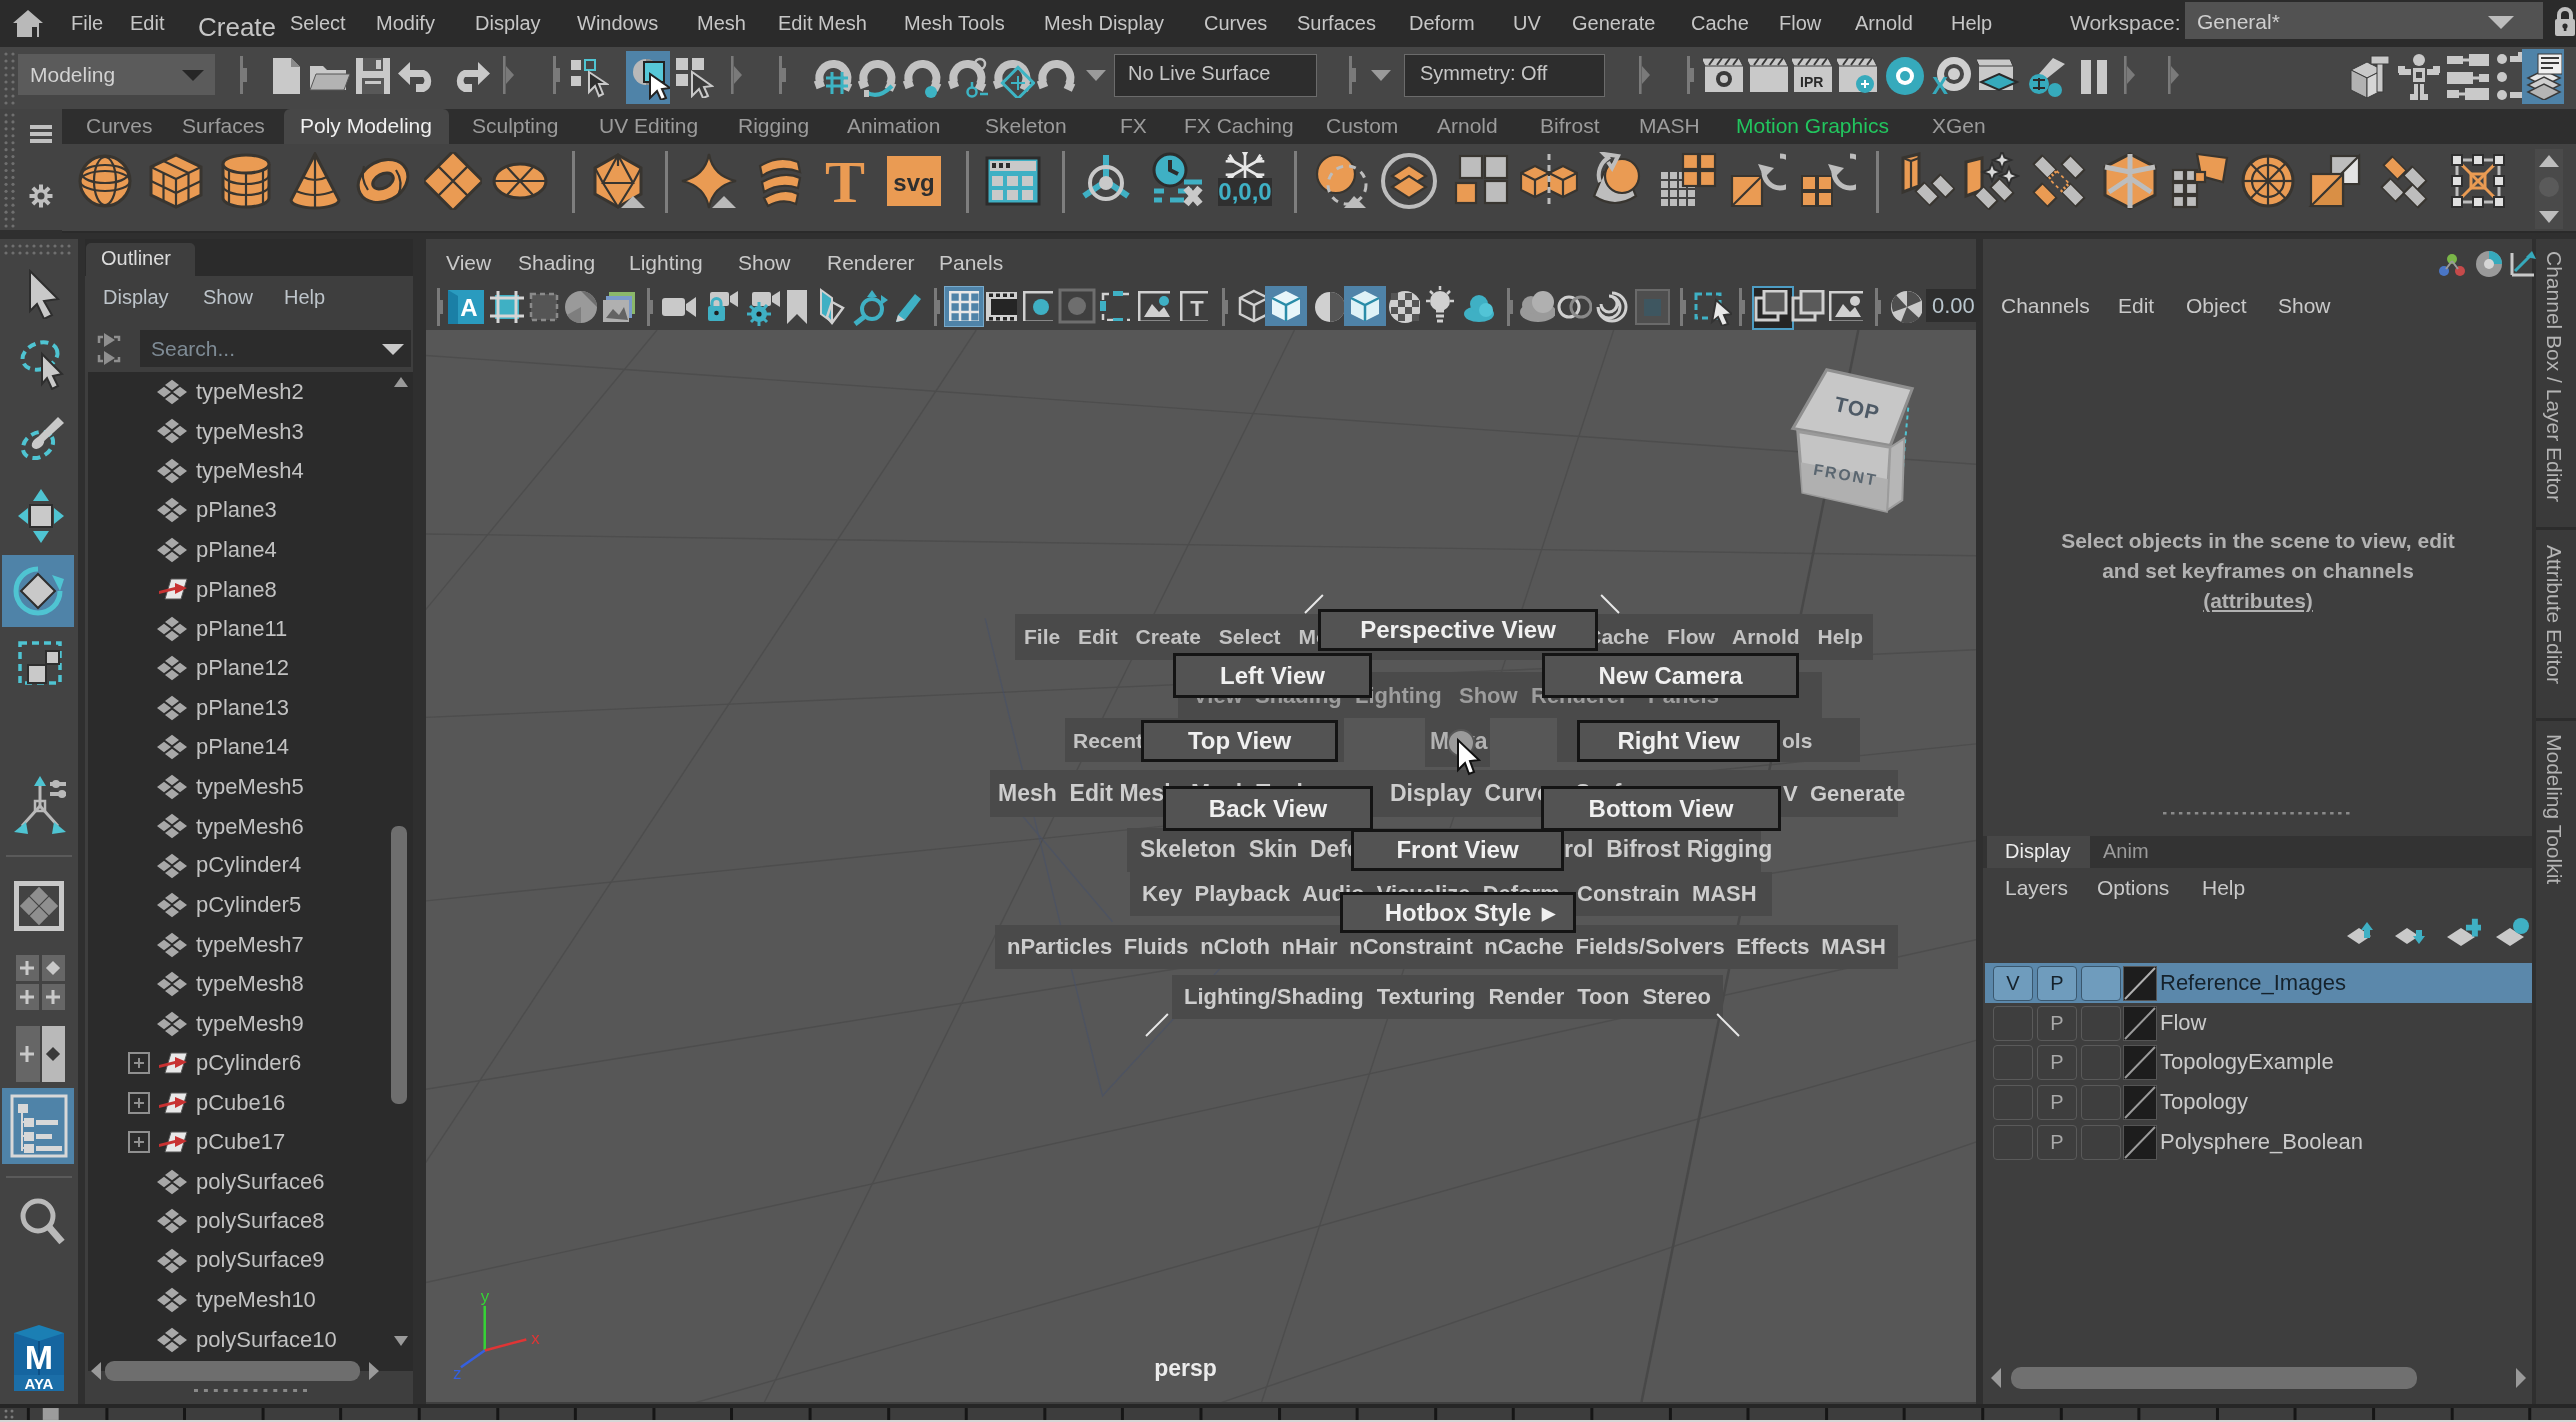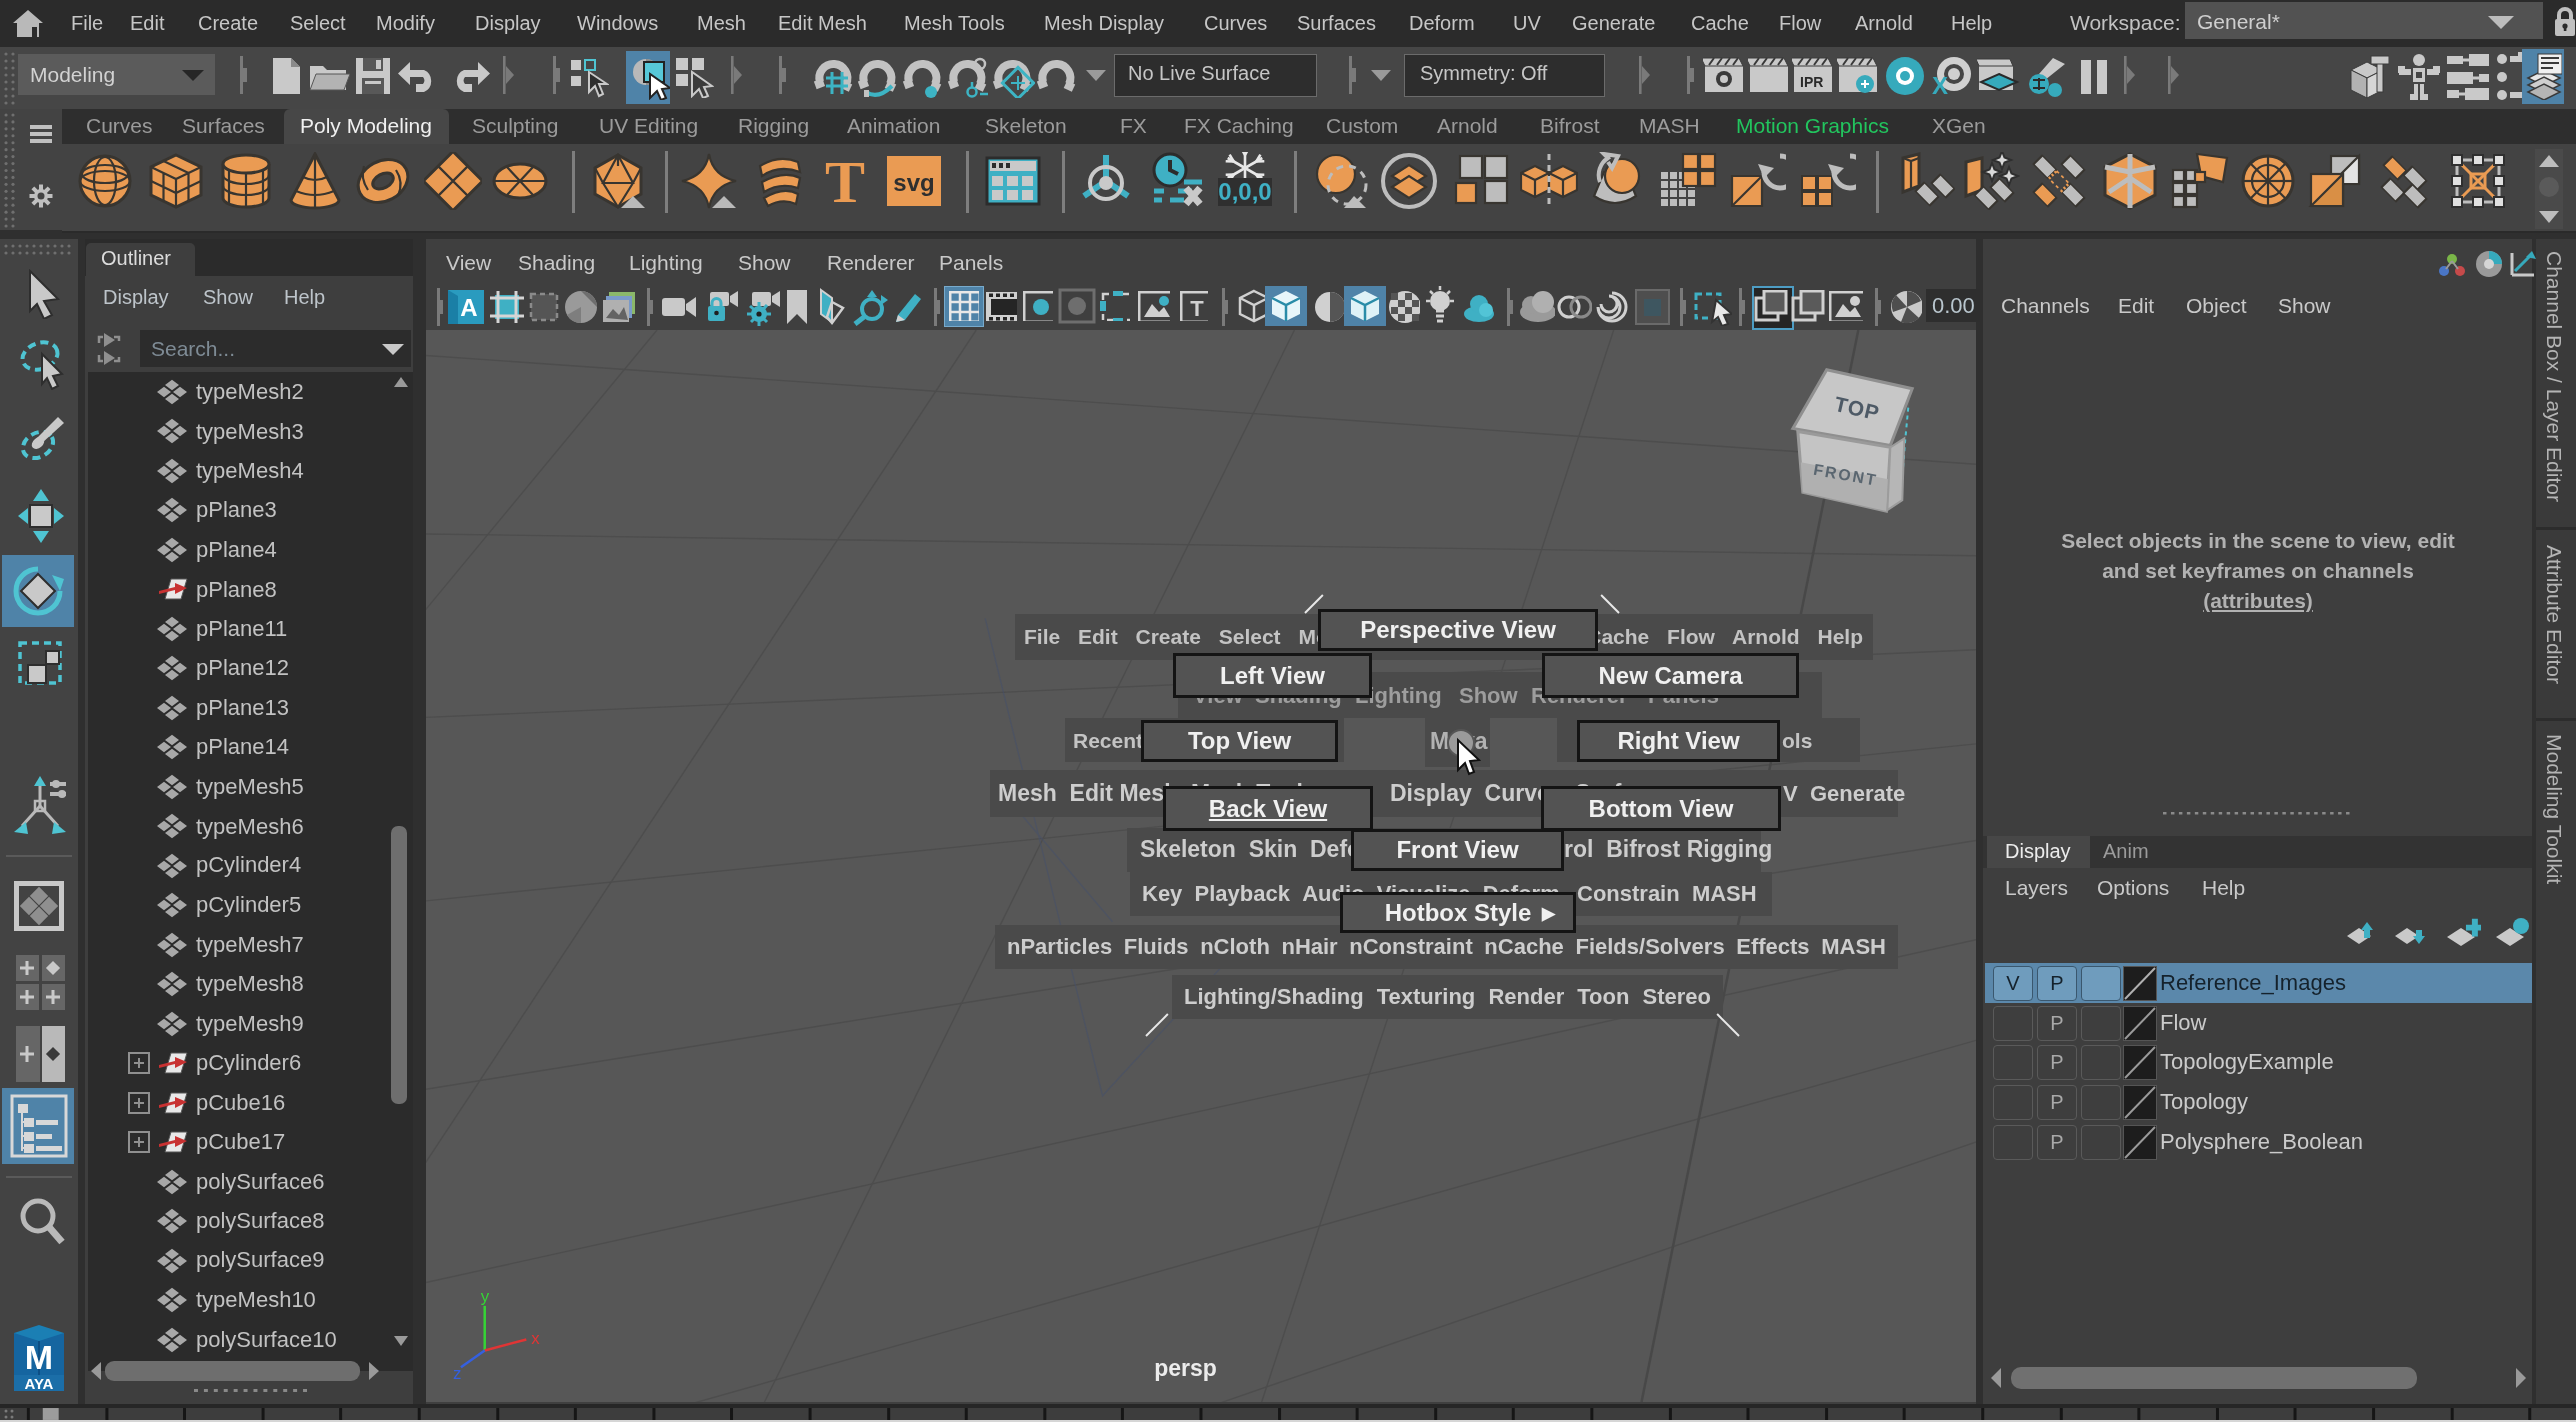--- a/index.html
+++ b/index.html
@@ -12,21 +12,21 @@
 </style></head>
 <body>
 
 <div class="a " style="left:0px;top:0px;width:2576px;height:47px;background:#2b2b2b;"></div>
 <svg class="a" style="left:10px;top:7px;" width="36" height="34" viewBox="0 0 36 34">
     <path d="M18 3 L33 16 L29 16 L29 30 L7 30 L7 16 L3 16 Z" fill="#b9b9b9"></path>
     <rect x="22" y="20" width="5" height="10" fill="#2b2b2b"></rect>
   </svg>
 <div class="a t" style="left:71px;top:12px;font-size:20px;color:#c6c6c6;">File</div>
 <div class="a t" style="left:130px;top:12px;font-size:20px;color:#c6c6c6;">Edit</div>
-<div class="a t" style="left:198px;top:12px;font-size:20px;color:#c6c6c6;">Create</div>
+<div class="a t" style="left:198px;top:12px;font-size:26px;color:#c6c6c6;">Create</div>
 <div class="a t" style="left:290px;top:12px;font-size:20px;color:#c6c6c6;">Select</div>
 <div class="a t" style="left:376px;top:12px;font-size:20px;color:#c6c6c6;">Modify</div>
 <div class="a t" style="left:475px;top:12px;font-size:20px;color:#c6c6c6;">Display</div>
 <div class="a t" style="left:577px;top:12px;font-size:20px;color:#c6c6c6;">Windows</div>
 <div class="a t" style="left:697px;top:12px;font-size:20px;color:#c6c6c6;">Mesh</div>
 <div class="a t" style="left:778px;top:12px;font-size:20px;color:#c6c6c6;">Edit Mesh</div>
 <div class="a t" style="left:904px;top:12px;font-size:20px;color:#c6c6c6;">Mesh Tools</div>
 <div class="a t" style="left:1044px;top:12px;font-size:20px;color:#c6c6c6;">Mesh Display</div>
 <div class="a t" style="left:1204px;top:12px;font-size:20px;color:#c6c6c6;">Curves</div>
 <div class="a t" style="left:1297px;top:12px;font-size:20px;color:#c6c6c6;">Surfaces</div>
@@ -1430,21 +1430,21 @@
     <g stroke="#e8e8e8" stroke-width="2">
       <line x1="24" y1="2" x2="2" y2="24"></line>
       <line x1="576" y1="2" x2="598" y2="24"></line>
     </g>
   </svg>
 <div class="a box" style="left:1318px;top:609px;width:274px;height:36px;">Perspective View</div>
 <div class="a box" style="left:1173px;top:653px;width:193px;height:39px;">Left View</div>
 <div class="a box" style="left:1542px;top:653px;width:251px;height:39px;">New Camera</div>
 <div class="a box" style="left:1141px;top:720px;width:191px;height:36px;">Top View</div>
 <div class="a box" style="left:1577px;top:720px;width:197px;height:36px;">Right View</div>
-<div class="a box" style="left:1163px;top:786px;width:204px;height:39px;text-decoration:underline;">Back View</div>
+<div class="a box" style="left:1163px;top:786px;width:204px;height:39px;">Back View</div>
 <div class="a box" style="left:1541px;top:786px;width:234px;height:39px;">Bottom View</div>
 <div class="a box" style="left:1351px;top:829px;width:207px;height:36px;">Front View</div>
 <div class="a box" style="left:1340px;top:892px;width:230px;height:35px;">Hotbox Style<span style="position:absolute;right:18px;top:50%;transform:translateY(-50%);font-size:17px;">▶</span></div>
 <svg class="a" style="left:1440px;top:726px;" width="50" height="54" viewBox="0 0 50 54">
     <circle cx="21" cy="17" r="13" fill="#9a9a9a" stroke="#555" stroke-width="2"></circle>
     <path d="M18 14 L18 44 L25 37 L29 48 L34 46 L30 35 L39 34 Z" fill="#fff" stroke="#111" stroke-width="2"></path>
   </svg>
 <div class="a " style="left:1983px;top:239px;width:549px;height:1166px;background:#3e3e3e;"></div>
 <svg class="a" style="left:2437px;top:251px;" width="30" height="28" viewBox="0 0 30 28">
     <circle cx="15" cy="8" r="5" fill="#7ab648"></circle>

